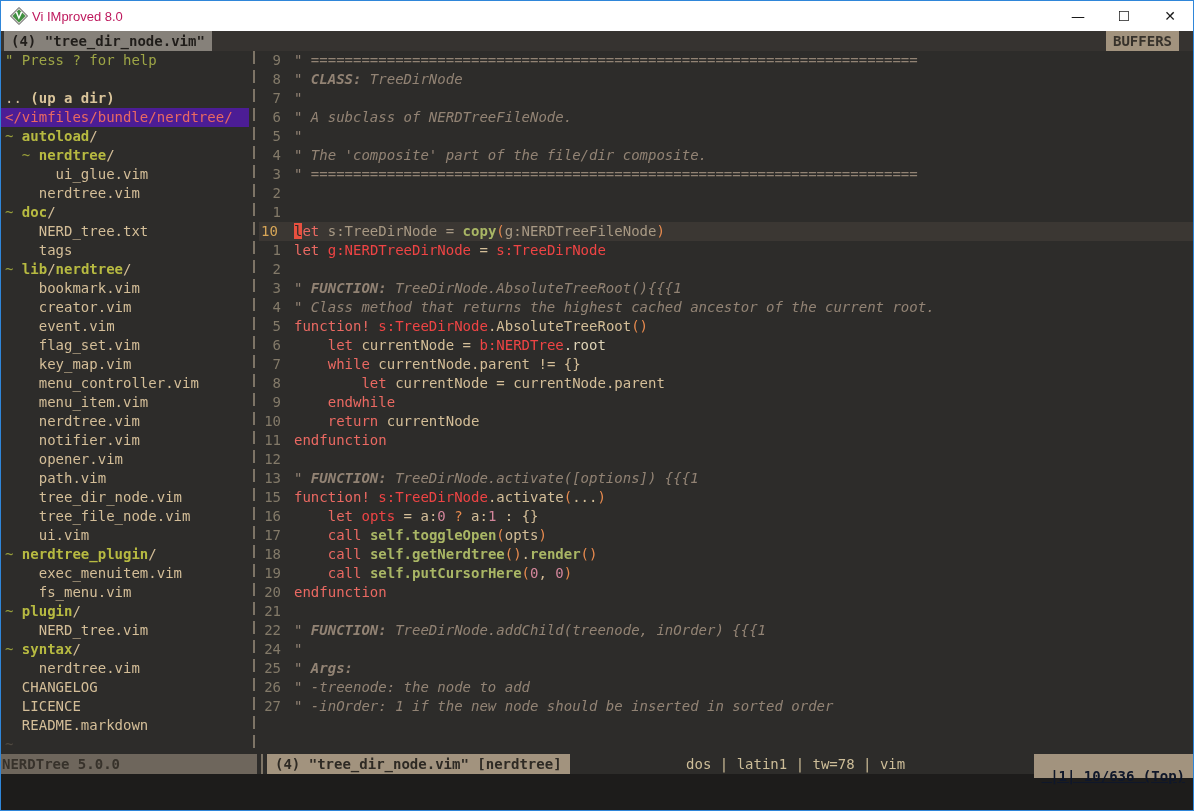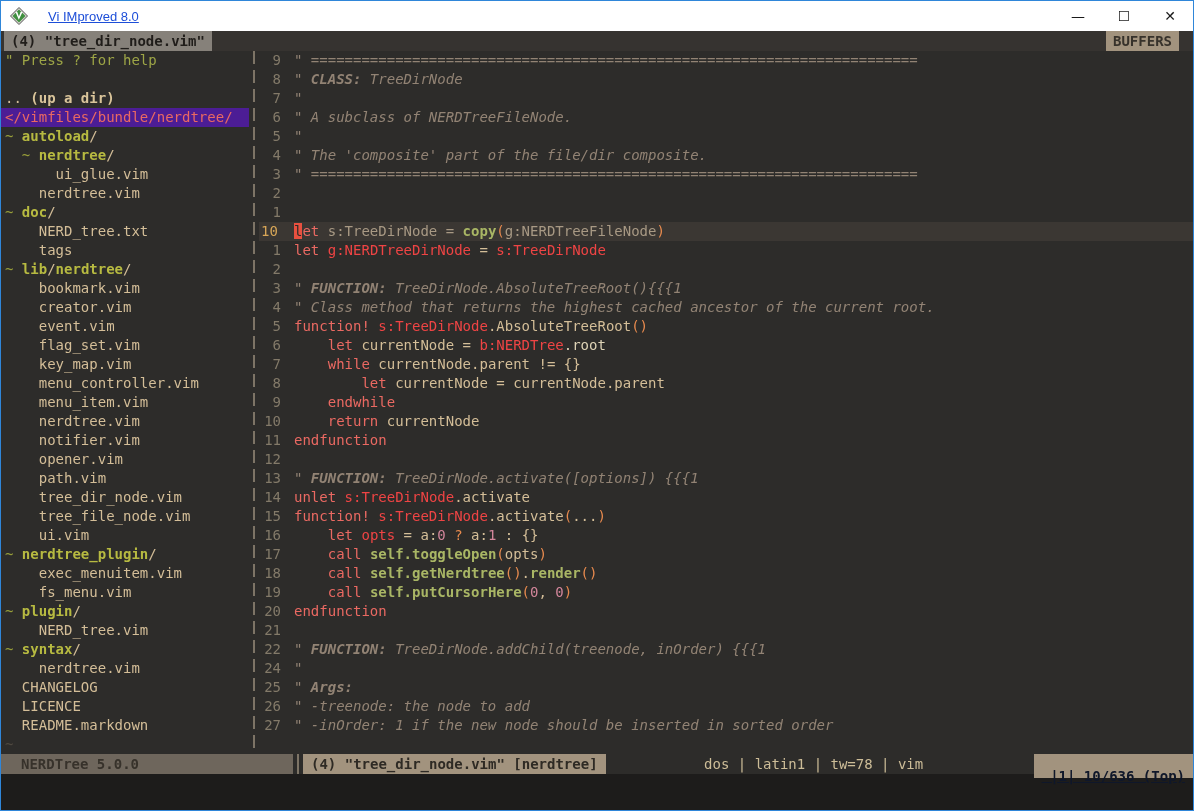--- a/index.html
+++ b/index.html
@@ -4,21 +4,21 @@
 <style>
   html,body{margin:0;padding:0;background:#111;}
   .window{
     position:relative;width:1194px;height:811px;box-sizing:border-box;
     border:1px solid #2f86d9;background:#2d2c2a;overflow:hidden;
     font-family:"DejaVu Sans Mono",monospace;
   }
   
   .titlebar{height:30px;background:#ffffff;display:flex;align-items:center;}
   .titlebar .app-icon{width:18px;height:18px;margin-left:9px;flex:0 0 auto;}
-  .titlebar .title{margin-left:20px;font-family:"Liberation Sans",sans-serif;font-size:13px;color:#1d4ed8;text-decoration:underline;}
+  .titlebar .title{margin-left:4px;font-family:"Liberation Sans",sans-serif;font-size:13px;color:#be185d;}
   .controls{margin-left:auto;display:flex;height:100%;}
   .ctrl{width:46px;height:100%;display:flex;align-items:center;justify-content:center;
         font-family:"DejaVu Sans",sans-serif;font-size:14px;color:#1a1a1a;cursor:default;}
   
   .tabline{height:20px;background:#363330;display:flex;align-items:stretch;font-size:14px;font-weight:bold;line-height:20px;}
   .tab{background:#86817a;color:#201d1a;padding:0 7px;margin-left:3px;white-space:pre;}
   .tab-fill{flex:1;}
   .buffers{background:#a2937e;color:#37322b;padding:0 7px;margin-right:14px;}
   
   .main{display:flex;height:703px;font-size:14px;line-height:19px;}
@@ -49,21 +49,21 @@
   .s-tan{color:#a89984;}
   .s-cur{background:#e8503f;color:#2d2c2a;}
   .s-help{color:#9da546;}
   .s-dirm{color:#979d39;}
   .s-dir{color:#b7ba41;font-weight:bold;}
   .s-updir{color:#d9c49a;font-weight:bold;}
   .s-root{color:#ea6962;}
   .s-dim{color:#4e483f;}
   
   .statusline{height:20px;display:flex;font-size:14px;line-height:20px;font-weight:bold;white-space:pre;}
-  .st-tree{width:292px;background:#6e665c;color:#37322b;padding-left:20px;box-sizing:border-box;}
+  .st-tree{width:256px;background:#6e665c;color:#37322b;padding-left:1px;box-sizing:border-box;}
   .st-gap{width:10px;position:relative;}
   .st-gap::before{content:"";position:absolute;left:4px;top:0;bottom:0;width:2px;background:#7d7466;}
   .st-file{background:#a2937e;color:#2e2a24;padding:0 8px;}
   .st-mid{flex:1;display:flex;justify-content:center;align-items:center;}
   .st-info{font-weight:normal;color:#cdbd98;padding-right:12px;}
   .st-pos{background:#a2937e;color:#0f172a;padding:12px 8px;text-decoration:underline;}
   
   .cmdline{height:36px;background:#1d1c1b;}
 </style>
 </head>
@@ -155,21 +155,20 @@
         <div class="row"><span class="lnum">4</span><span class="ltext"><span class="s-c">" Class method that returns the highest cached ancestor of the current root.</span></span></div>
         <div class="row"><span class="lnum">5</span><span class="ltext"><span class="s-r">function!</span><span class="s-n"> </span><span class="s-t">s:TreeDirNode</span><span class="s-n">.AbsoluteTreeRoot</span><span class="s-o">()</span></span></div>
         <div class="row"><span class="lnum">6</span><span class="ltext"><span class="s-n">    </span><span class="s-r">let</span><span class="s-n"> currentNode = </span><span class="s-t">b:NERDTree</span><span class="s-nb">.root</span></span></div>
         <div class="row"><span class="lnum">7</span><span class="ltext"><span class="s-n">    </span><span class="s-r">while</span><span class="s-n"> currentNode.parent != {}</span></span></div>
         <div class="row"><span class="lnum">8</span><span class="ltext"><span class="s-n">        </span><span class="s-r">let</span><span class="s-n"> currentNode = currentNode.parent</span></span></div>
         <div class="row"><span class="lnum">9</span><span class="ltext"><span class="s-n">    </span><span class="s-r">endwhile</span></span></div>
         <div class="row"><span class="lnum">10</span><span class="ltext"><span class="s-n">    </span><span class="s-r">return</span><span class="s-n"> currentNode</span></span></div>
         <div class="row"><span class="lnum">11</span><span class="ltext"><span class="s-r">endfunction</span></span></div>
         <div class="row"><span class="lnum">12</span><span class="ltext"></span></div>
         <div class="row"><span class="lnum">13</span><span class="ltext"><span class="s-c">" </span><span class="s-cb">FUNCTION:</span><span class="s-c"> TreeDirNode.activate([options]) {{{1</span></span></div>
-        <div class="row"><span class="lnum">14</span><span class="ltext"><span class="s-r">unlet</span><span class="s-n"> </span><span class="s-t">s:TreeDirNode</span><span class="s-n">.activate</span></span></div>
         <div class="row"><span class="lnum">15</span><span class="ltext"><span class="s-r">function!</span><span class="s-n"> </span><span class="s-t">s:TreeDirNode</span><span class="s-n">.activate</span><span class="s-o">(</span><span class="s-n">...</span><span class="s-o">)</span></span></div>
         <div class="row"><span class="lnum">16</span><span class="ltext"><span class="s-n">    </span><span class="s-r">let</span><span class="s-n"> </span><span class="s-t">opts</span><span class="s-n"> = a:</span><span class="s-p">0</span><span class="s-n"> </span><span class="s-o">?</span><span class="s-n"> a:</span><span class="s-p">1</span><span class="s-n"> : {}</span></span></div>
         <div class="row"><span class="lnum">17</span><span class="ltext"><span class="s-n">    </span><span class="s-r">call</span><span class="s-n"> </span><span class="s-g">self.toggleOpen</span><span class="s-o">(</span><span class="s-n">opts</span><span class="s-o">)</span></span></div>
         <div class="row"><span class="lnum">18</span><span class="ltext"><span class="s-n">    </span><span class="s-r">call</span><span class="s-n"> </span><span class="s-g">self.getNerdtree</span><span class="s-o">()</span><span class="s-n">.</span><span class="s-g">render</span><span class="s-o">()</span></span></div>
         <div class="row"><span class="lnum">19</span><span class="ltext"><span class="s-n">    </span><span class="s-r">call</span><span class="s-n"> </span><span class="s-g">self.putCursorHere</span><span class="s-o">(</span><span class="s-p">0</span><span class="s-n">, </span><span class="s-p">0</span><span class="s-o">)</span></span></div>
         <div class="row"><span class="lnum">20</span><span class="ltext"><span class="s-r">endfunction</span></span></div>
         <div class="row"><span class="lnum">21</span><span class="ltext"></span></div>
         <div class="row"><span class="lnum">22</span><span class="ltext"><span class="s-c">" </span><span class="s-cb">FUNCTION:</span><span class="s-c"> TreeDirNode.addChild(treenode, inOrder) {{{1</span></span></div>
         <div class="row"><span class="lnum">24</span><span class="ltext"><span class="s-c">"</span></span></div>
         <div class="row"><span class="lnum">25</span><span class="ltext"><span class="s-c">" </span><span class="s-cb">Args:</span></span></div>

